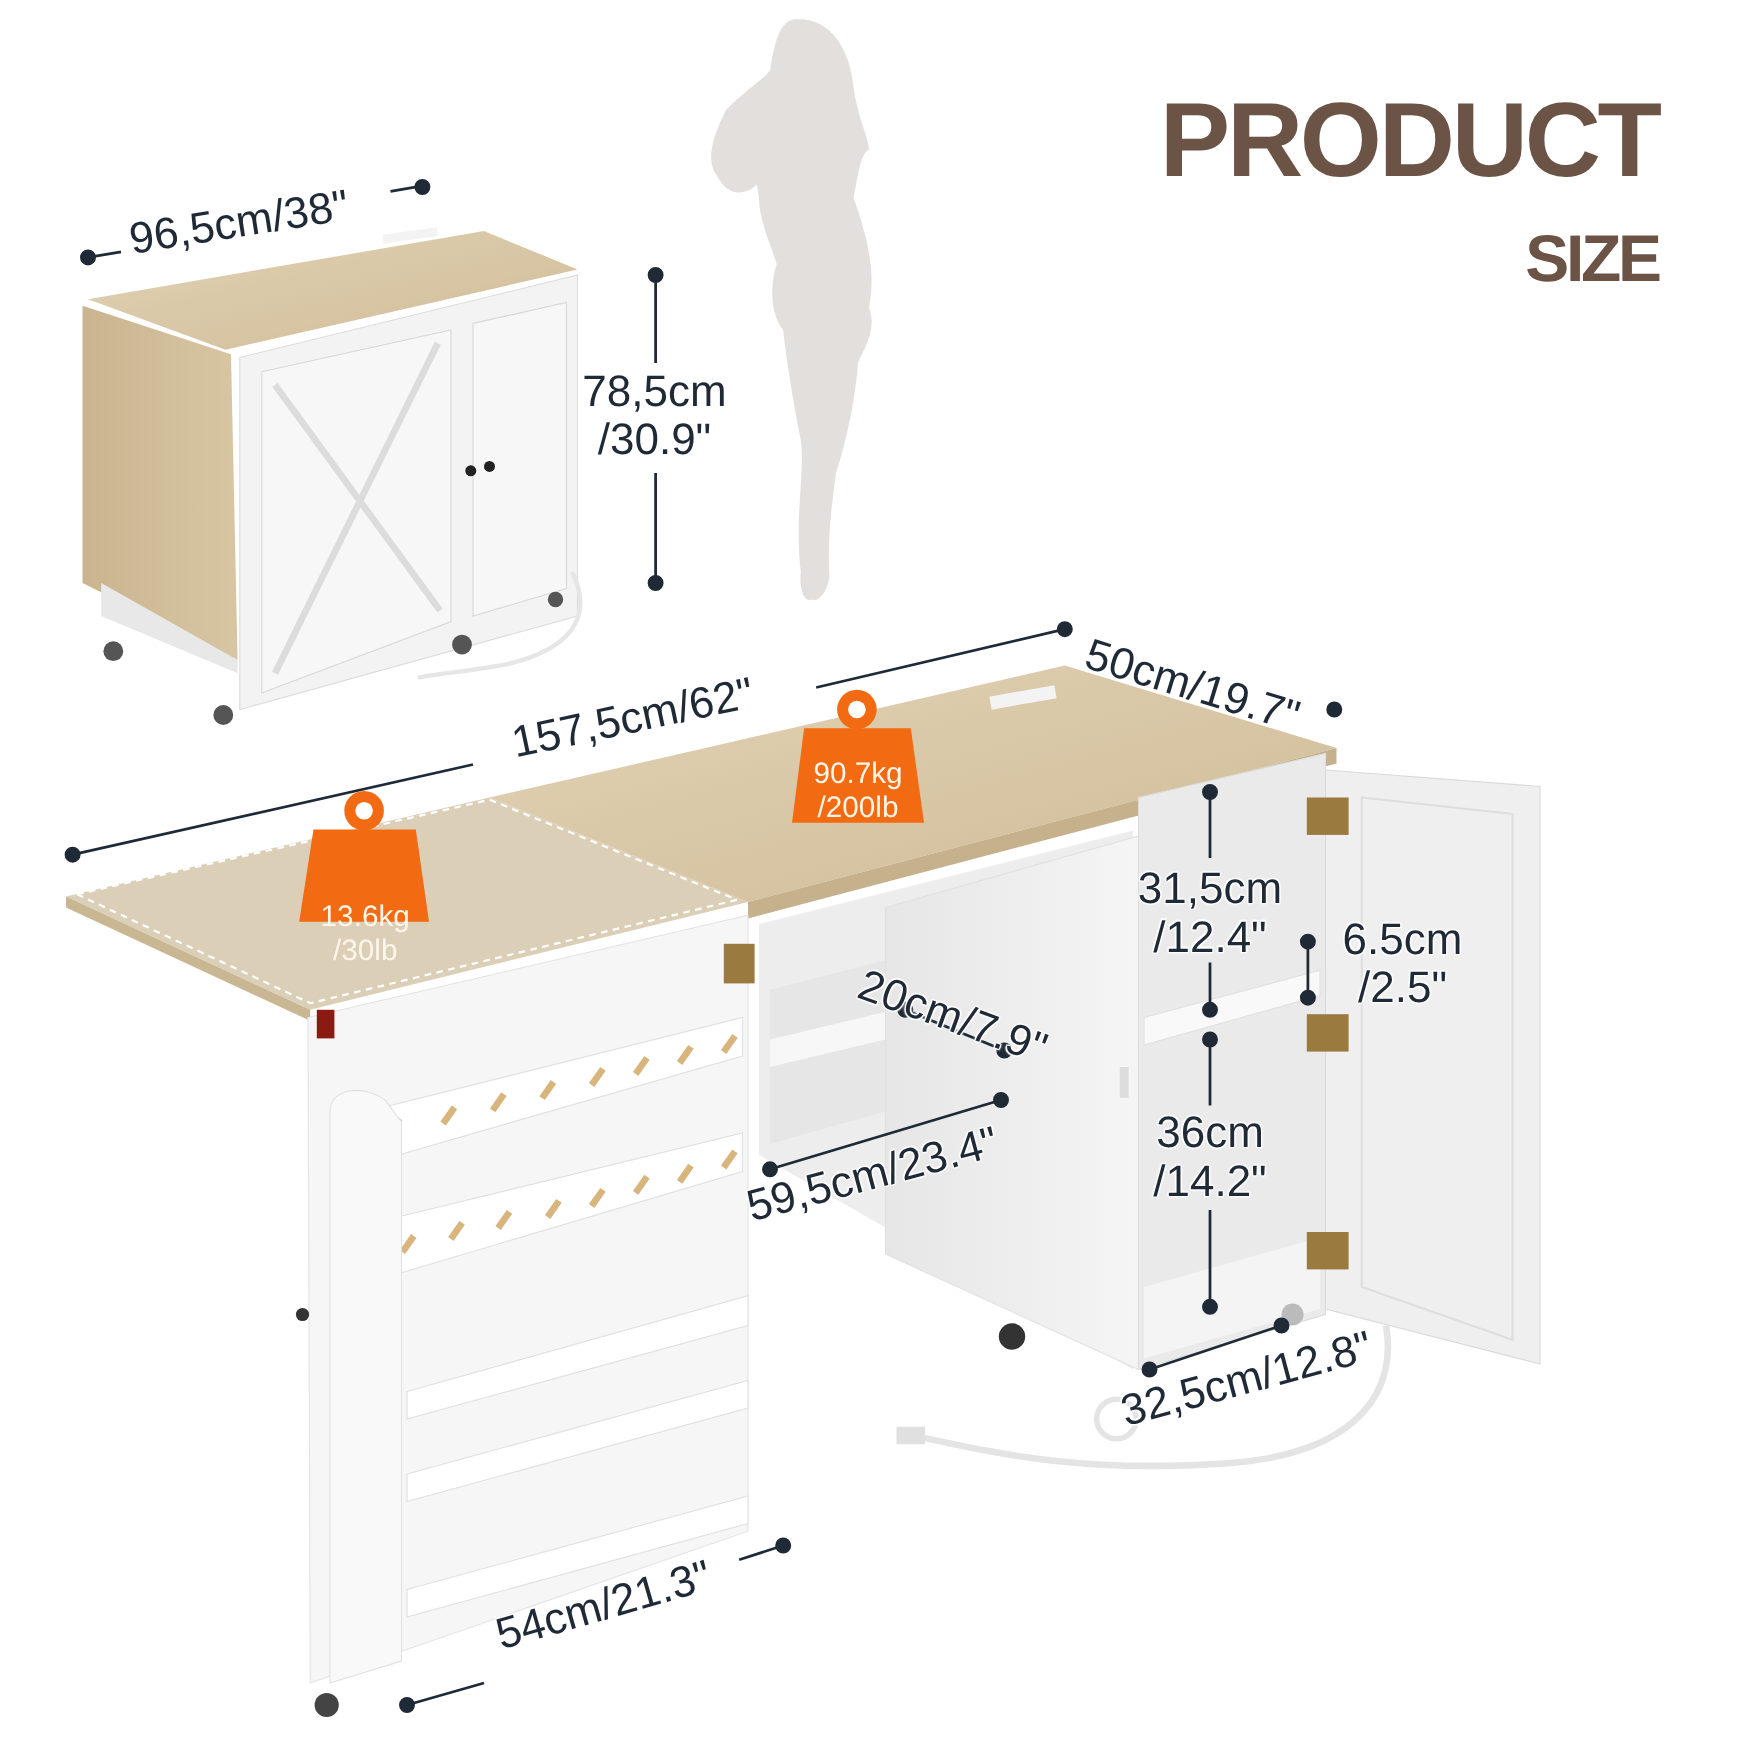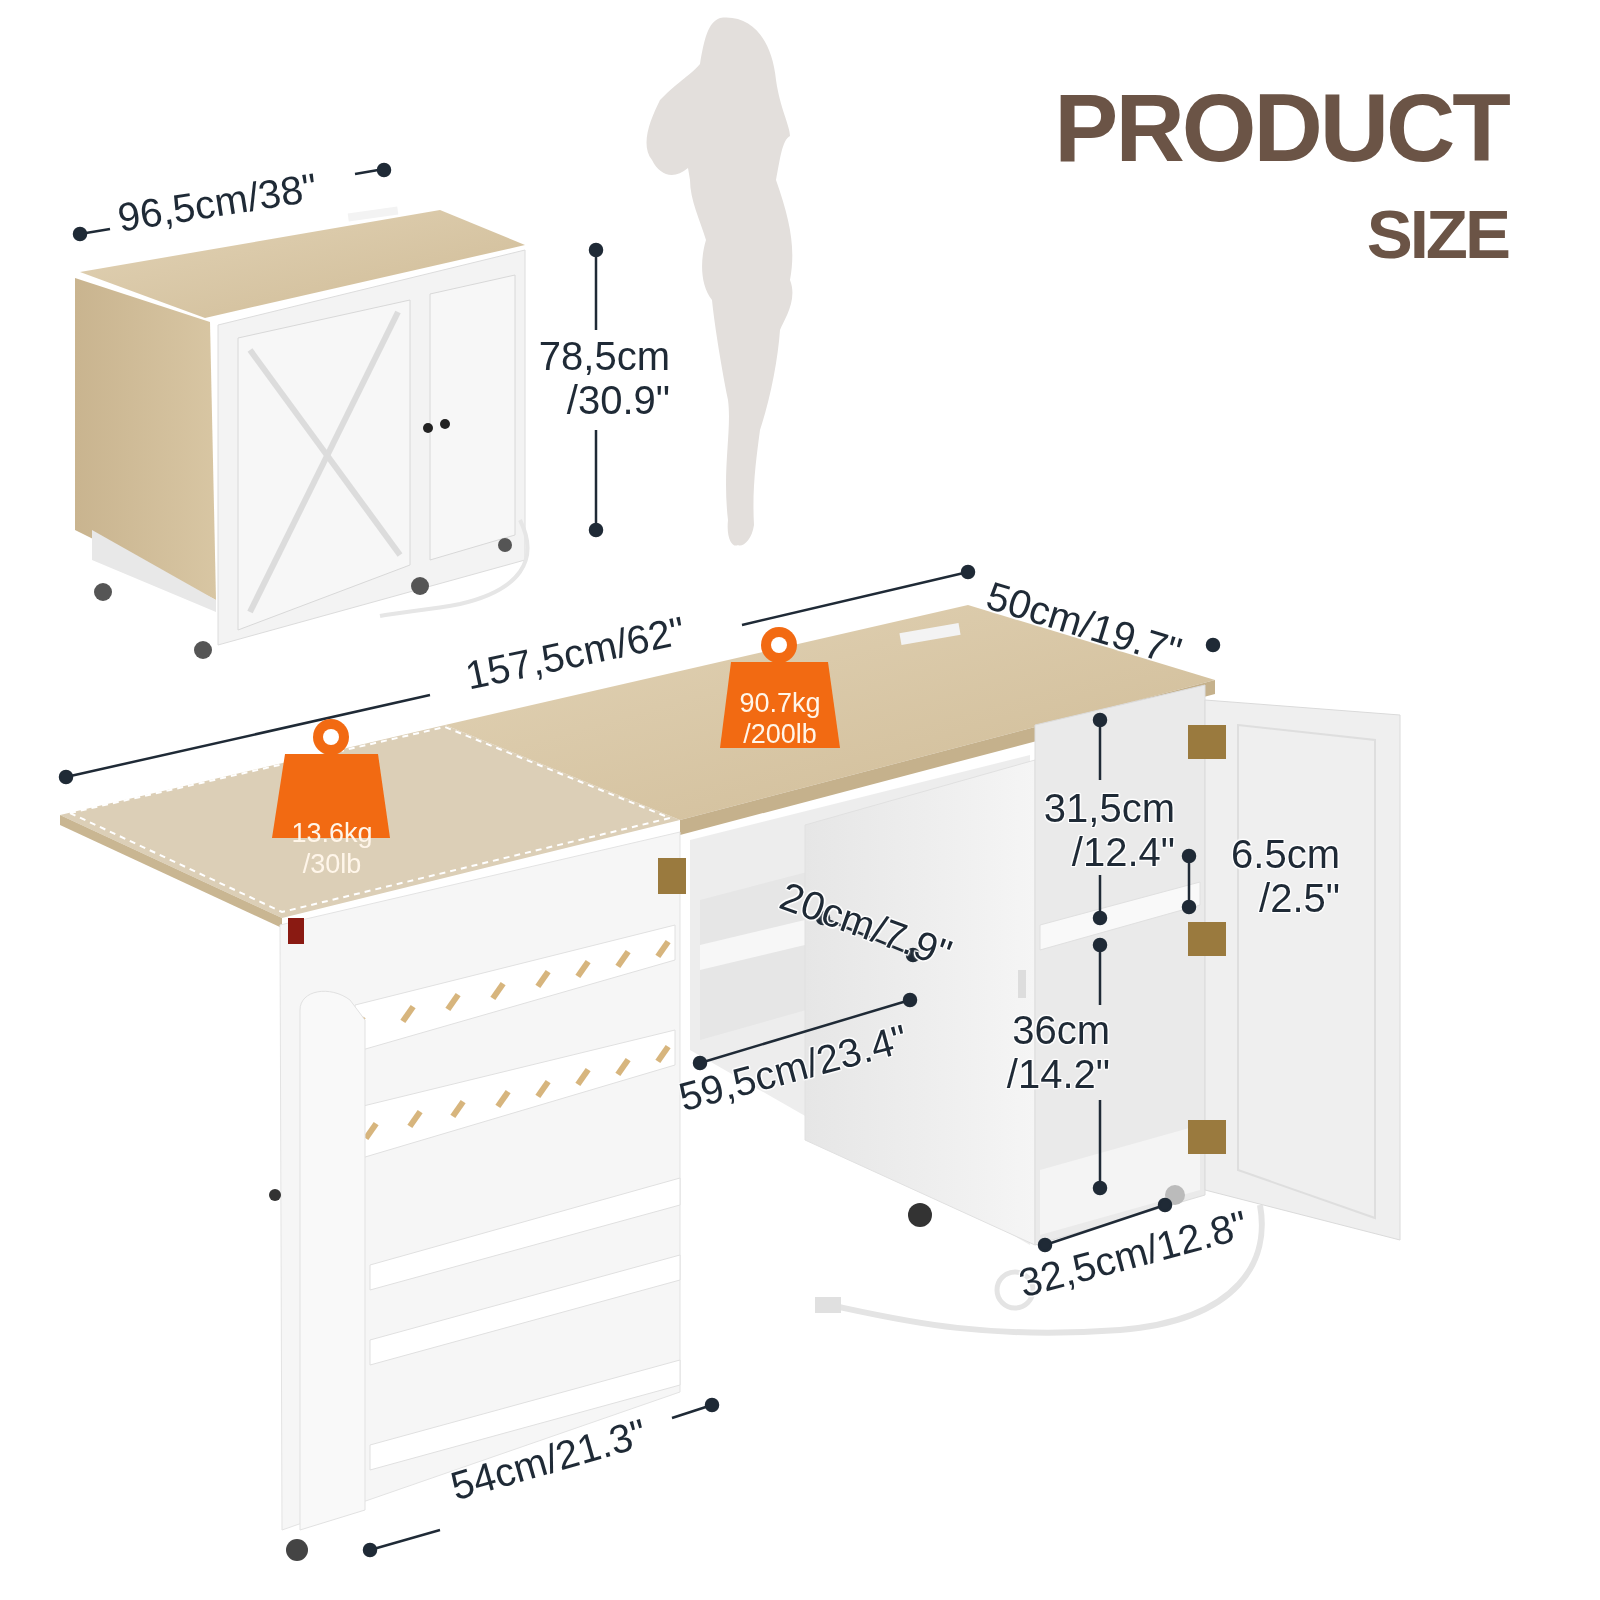--- a/index.html
+++ b/index.html
@@ -1,22 +1,22 @@
 <!DOCTYPE html>
 <html><head>
 <meta charset="utf-8">
 <style>
   html,body{margin:0;padding:0;background:#ffffff;}
   body{width:1600px;height:1600px;position:relative;overflow:hidden;font-family:"Liberation Sans","DejaVu Sans",sans-serif;}
   .title{position:absolute;right:92px;font-weight:700;color:#6b5446;letter-spacing:-3px;font-family:"Liberation Sans",sans-serif;}
   .t1{top:78px;font-size:96px;line-height:100px;}
-  .t2{top:185px;font-size:69px;line-height:100px;}
+  .t2{top:185px;font-size:60px;line-height:100px;}
   .dim{position:absolute;color:#1f2a36;font-size:40px;line-height:44px;white-space:nowrap;font-family:"Liberation Sans",sans-serif;transform-origin:left center;}
   .dim-halo{text-shadow:0 0 3px #fff,0 0 3px #fff,0 0 3px #fff,1px 1px 0 #fff,-1px -1px 0 #fff,1px -1px 0 #fff,-1px 1px 0 #fff;}
-  .stack{position:absolute;color:#1f2a36;font-size:40px;line-height:44px;text-align:right;white-space:nowrap;font-family:"Liberation Sans",sans-serif;}
+  .stack{position:absolute;color:#1f2a36;font-size:40px;line-height:44px;text-align:center;white-space:nowrap;font-family:"Liberation Sans",sans-serif;}
   .weight{position:absolute;width:124px;height:120px;}
   .weight .wt{position:absolute;left:0;right:0;top:56px;color:#fff6ea;font-size:27px;line-height:31px;text-align:center;font-weight:400;font-family:"Liberation Sans",sans-serif;}
   svg.art{position:absolute;left:0;top:0;}
 </style>
 </head>
 <body>
 
 <svg class="art" width="1600" height="1600" viewBox="0 0 1600 1600" xmlns="http://www.w3.org/2000/svg">
   <defs>
     <linearGradient id="wood" x1="0" y1="0" x2="1" y2="1">
@@ -230,19 +230,19 @@
 <div class="dim dim-halo" style="left:680px;top:1076px;transform:rotate(-15deg);">59,5cm/23.4"</div>
 
 <div class="stack dim-halo" style="left:1025px;top:786px;width:150px;">
   <div>31,5cm</div>
   <div>/12.4"</div>
 </div>
 <div class="stack dim-halo" style="left:1210px;top:832px;width:130px;">
   <div>6.5cm</div>
   <div>/2.5"</div>
 </div>
-<div class="stack dim-halo" style="left:970px;top:1008px;width:140px;">
+<div class="stack dim-halo" style="left:1030px;top:1008px;width:140px;">
   <div>36cm</div>
   <div>/14.2"</div>
 </div>
 
 <div class="dim dim-halo" style="left:1020px;top:1262px;transform:rotate(-15deg);">32,5cm/12.8"</div>
 <div class="dim dim-halo" style="left:452px;top:1465px;transform:rotate(-16deg);">54cm/21.3"</div>
 
 </body></html>

